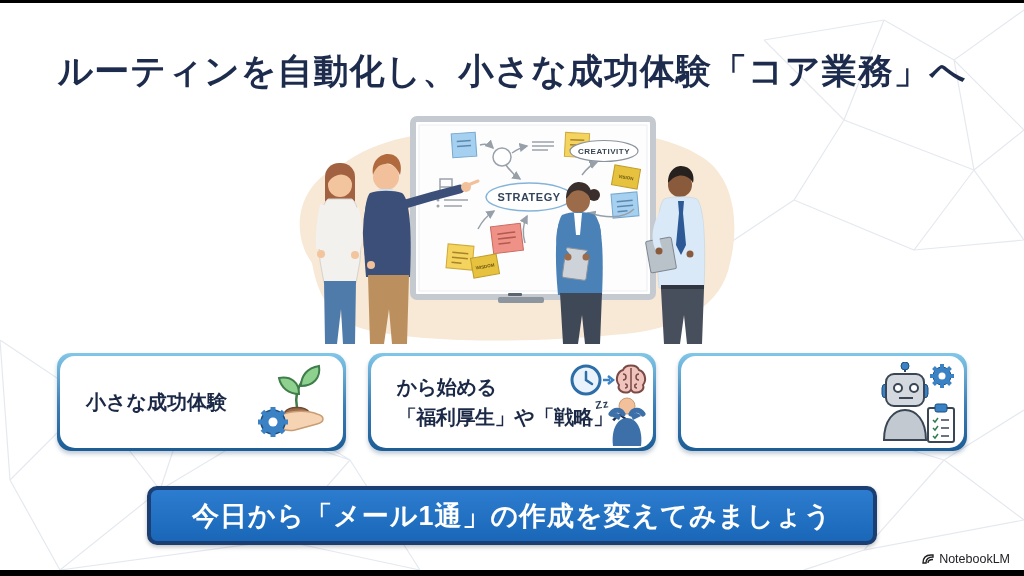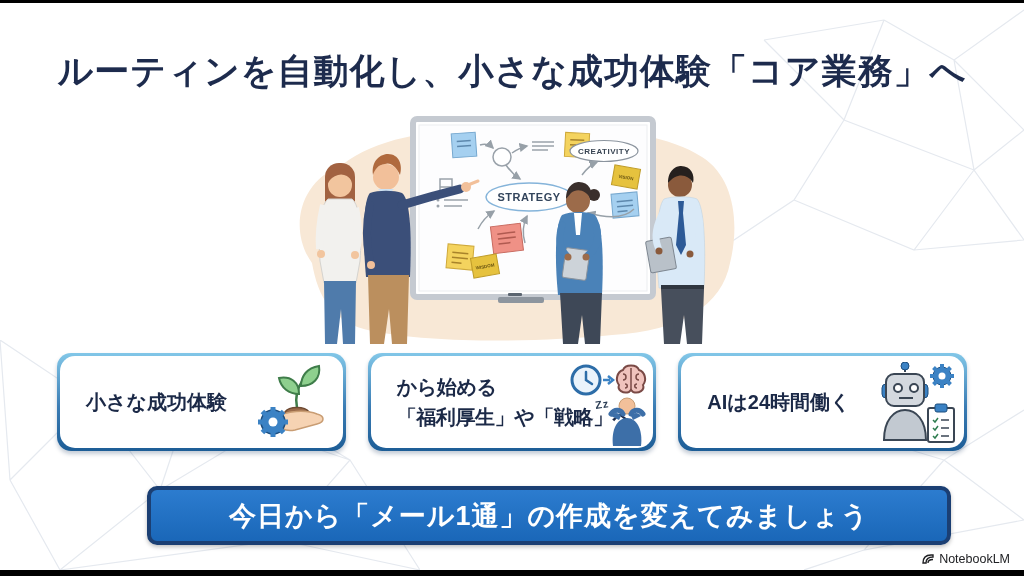--- a/index.html
+++ b/index.html
@@ -25,21 +25,21 @@
   .card { width:289px; height:98px; border-radius:14px; padding:3px;
           background:linear-gradient(180deg,#82c7e8 0%, #3a7cb4 55%, #1d5d96 100%);
           box-shadow:0 3px 4px rgba(20,50,90,0.25); position:relative; }
   .card-inner { width:100%; height:100%; background:#ffffff; border-radius:15px;
                 display:flex; flex-direction:column; justify-content:center;
                 padding-left:26px; position:relative; overflow:hidden; }
   .card-line { font-size:20px; font-weight:800; color:#1b2947; line-height:1.5; white-space:nowrap; }
   .card:nth-child(2) .card-line { letter-spacing:-0.4px; }
   .card-icon { position:absolute; pointer-events:none; }
 
-  .banner { position:absolute; left:147px; top:486px; width:804px; height:59px; z-index:2;
+  .banner { position:absolute; left:147px; top:486px; width:730px; height:59px; z-index:2;
             background:linear-gradient(180deg,#2c7ccf,#1a67b8);
             border:4px solid #1b3f73; border-radius:10px;
             display:flex; align-items:center; justify-content:center;
             box-shadow:0 2px 4px rgba(0,0,0,0.25); }
   .banner span { color:#ffffff; font-size:27px; font-weight:800; letter-spacing:1px; }
 
   .watermark { position:absolute; right:14px; bottom:10px; display:flex; align-items:flex-start;
                gap:4px; color:#202124; font-size:12.5px; font-weight:500; z-index:3; }
 
   .zz { position:absolute; font-weight:800; color:#2c3e55; font-size:11px; letter-spacing:1px;
@@ -227,21 +227,20 @@
         <circle cx="24" cy="12" r="8" fill="#f2c09a" stroke="#c99d73"></circle>
         <path d="M8 20 C 12 14 18 16 20 20 M40 20 C 36 14 30 16 28 20" stroke="#3d6fa8" stroke-width="5" fill="none" stroke-linecap="round"></path>
         <path d="M10 52 C 8 36 14 24 24 24 C 34 24 40 36 38 52 Z" fill="#3d6fa8"></path>
         <path d="M8 22 C 10 18 16 18 18 22 L 16 26 M38 22 C 36 18 30 18 28 22 L 30 26" fill="#3d6fa8"></path>
       </svg>
     </div>
   </div>
 
   <div class="card">
     <div class="card-inner">
-      <div class="card-line">AIは24時間働く</div>
       <svg class="card-icon" style="right:6px; top:6px;" width="84" height="84" viewBox="0 0 84 84">
         <path d="M31 2 L31 10" stroke="#3a4654" stroke-width="2"></path>
         <circle cx="31" cy="4" r="4" fill="#3b82c4" stroke="#1d4e7e"></circle>
         <rect x="8" y="22" width="8" height="14" rx="4" fill="#3b82c4" stroke="#1d4e7e"></rect>
         <rect x="46" y="22" width="8" height="14" rx="4" fill="#3b82c4" stroke="#1d4e7e"></rect>
         <rect x="12" y="12" width="38" height="32" rx="8" fill="#d4d9df" stroke="#3a4654" stroke-width="2"></rect>
         <circle cx="24" cy="26" r="4" fill="#ffffff" stroke="#3a4654" stroke-width="2"></circle>
         <circle cx="40" cy="26" r="4" fill="#ffffff" stroke="#3a4654" stroke-width="2"></circle>
         <path d="M25 36 H39" stroke="#3a4654" stroke-width="2"></path>
         <path d="M10 78 C 10 58 20 48 31 48 C 42 48 52 58 52 78 Z" fill="#c2c9d1" stroke="#3a4654" stroke-width="2"></path>

